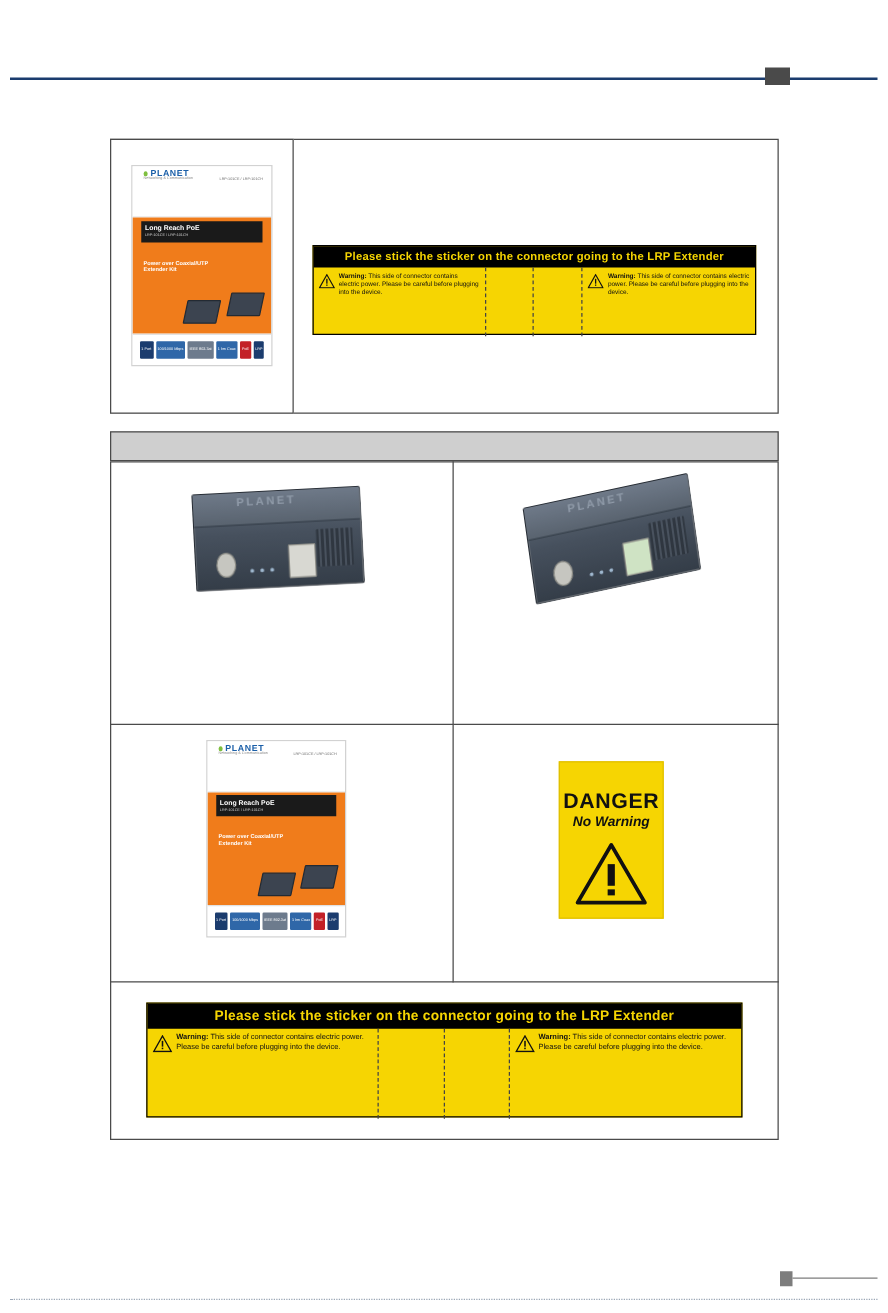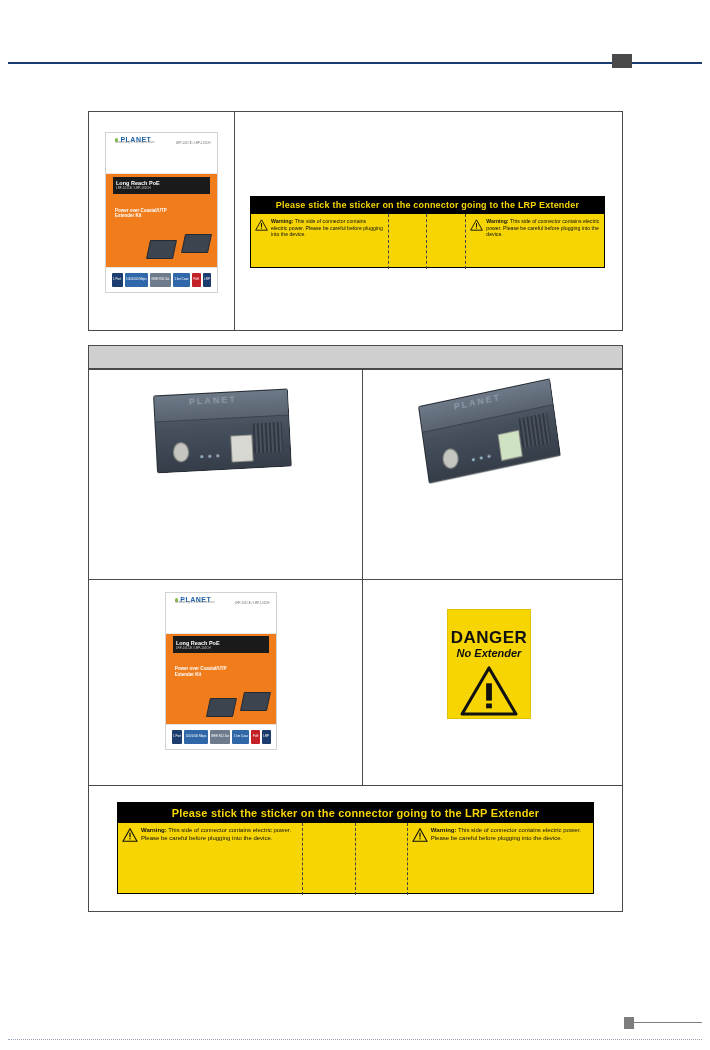--- a/index.html
+++ b/index.html
@@ -359,21 +359,21 @@
   }
   #carton-bottom .logo { font-size: 7px; }
   #carton-bottom .logo-sub { font-size: 3px; }
   #carton-bottom .code { font-size: 3px; }
   #carton-bottom .blackband { font-size: 5.5px; }
   #carton-bottom .blackband .t2 { font-size: 3px; }
   #carton-bottom .whitetext { font-size: 4.5px; }
 
   
   #danger-label {
-    left: 447px; top: 609px; width: 84px; height: 110px;
+    left: 447px; top: 609px; width: 84px; height: 126px;
     background: #f6d502;
     border: 1px solid #e0c000;
     box-sizing: border-box;
   }
   #danger-label .d-title {
     position: absolute;
     left: 0; right: 0; top: 17%;
     text-align: center;
     font-weight: bold;
     font-size: 17px;
@@ -535,21 +535,21 @@
       <div class="chip">100/1000 Mbps</div>
       <div class="chip grey">IEEE 802.3at</div>
       <div class="chip">1 km Coax</div>
       <div class="chip red">PoE</div>
       <div class="chip dark">LRP</div>
     </div>
   </div>
 
   <div id="danger-label" class="box">
     <div class="d-title">DANGER</div>
-    <div class="d-sub">No Extender</div>
+    <div class="d-sub">No Warning</div>
     <div class="d-tri">
       <svg width="58" height="50" viewBox="0 0 60 52">
           <polygon points="30,2 58,50 2,50" fill="#f6d502" stroke="#111" stroke-width="3.2" stroke-linejoin="round"></polygon>
           <rect x="27" y="18" width="6" height="18" fill="#111"></rect>
           <rect x="27" y="39" width="6" height="5" fill="#111"></rect>
         </svg>
     </div>
   </div>
 
   <div class="sticker" id="bottom-sticker">

